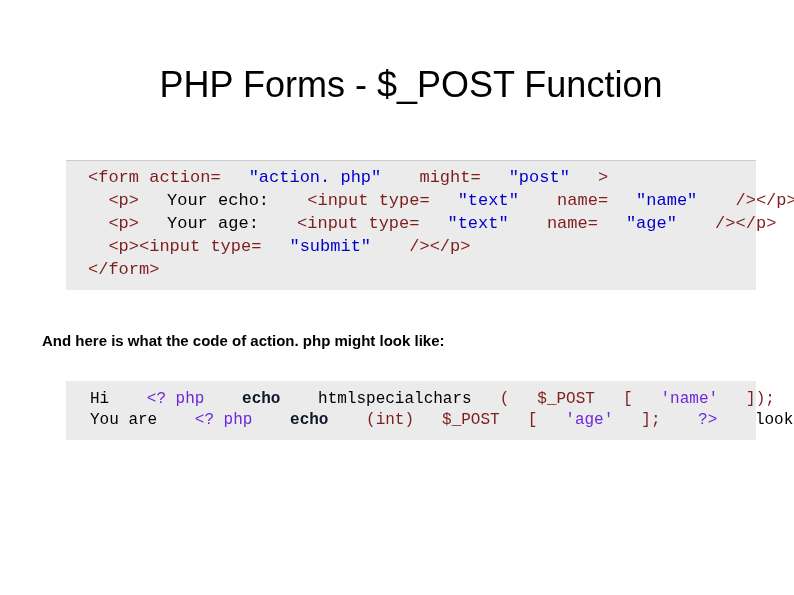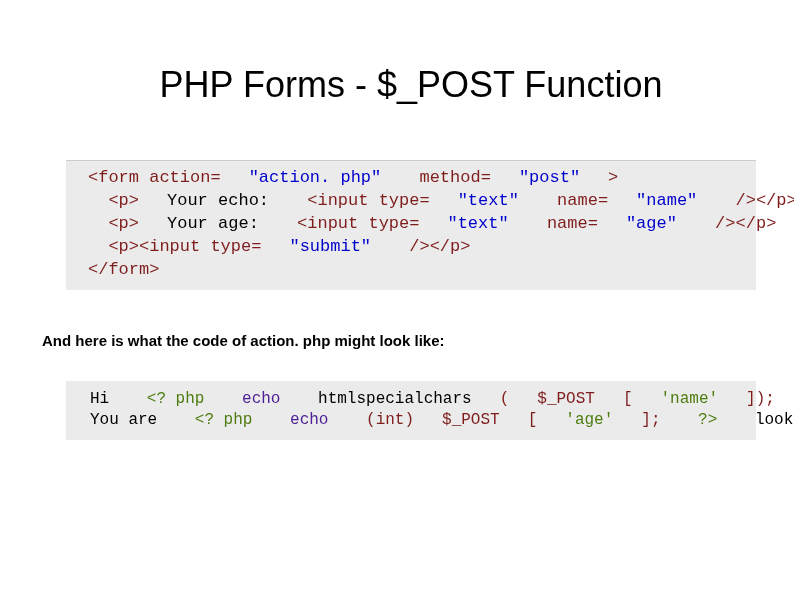--- a/index.html
+++ b/index.html
@@ -40,30 +40,30 @@
     margin: 18px 38px 0 38px;
     padding: 8px 10px;
     font-family: "Courier New", Courier, monospace;
     font-size: 16px;
     line-height: 1.35;
     white-space: pre;
     color: #000;
   }
   .t-black { color: #000; }
   .t-teal { color: #7f1d1d; }
-  .t-green { color: #4c1d95; }
+  .t-green { color: #0f172a; font-weight: bold; }
   .t-blue { color: #0000cc; }
-  .t-maroon { color: #4d7c0f; }
+  .t-maroon { color: #6d28d9; }
 </style>
 </head>
 <body>
 
 <h1 class="title">PHP Forms - $_POST Function</h1>
 
-<div class="code-block-1"><span class="t-teal">&lt;form action=</span><span class="t-blue">"action. php"</span><span class="t-teal"> method=</span><span class="t-blue">"post"</span><span class="t-teal">&gt;</span>
+<div class="code-block-1"><span class="t-teal">&lt;form action=</span><span class="t-blue">"action. php"</span><span class="t-teal"> might=</span><span class="t-blue">"post"</span><span class="t-teal">&gt;</span>
 <span class="t-teal">  &lt;p&gt;</span><span class="t-black">Your echo: </span><span class="t-teal">&lt;input type=</span><span class="t-blue">"text"</span><span class="t-teal"> name=</span><span class="t-blue">"name"</span><span class="t-teal"> /&gt;&lt;/p&gt;</span>
 <span class="t-teal">  &lt;p&gt;</span><span class="t-black">Your age: </span><span class="t-teal">&lt;input type=</span><span class="t-blue">"text"</span><span class="t-teal"> name=</span><span class="t-blue">"age"</span><span class="t-teal"> /&gt;&lt;/p&gt;</span>
 <span class="t-teal">  &lt;p&gt;&lt;input type=</span><span class="t-blue">"submit"</span><span class="t-teal"> /&gt;&lt;/p&gt;</span>
 <span class="t-teal">&lt;/form&gt;</span></div>
 
 <p class="caption">And here is what the code of action. php might look like:</p>
 
 <div class="code-block-2"><span class="t-black">Hi </span><span class="t-maroon">&lt;? php </span><span class="t-green">echo </span><span class="t-black">htmlspecialchars</span><span class="t-teal">(</span><span class="t-teal">$_POST</span><span class="t-teal">[</span><span class="t-maroon">'name'</span><span class="t-teal">]); </span><span class="t-maroon">?&gt;</span><span class="t-black">.</span>
 <span class="t-black">You are </span><span class="t-maroon">&lt;? php </span><span class="t-green">echo </span><span class="t-teal">(int)</span><span class="t-teal">$_POST</span><span class="t-teal">[</span><span class="t-maroon">'age'</span><span class="t-teal">]; </span><span class="t-maroon">?&gt;</span><span class="t-black"> look old.</span></div>
 

